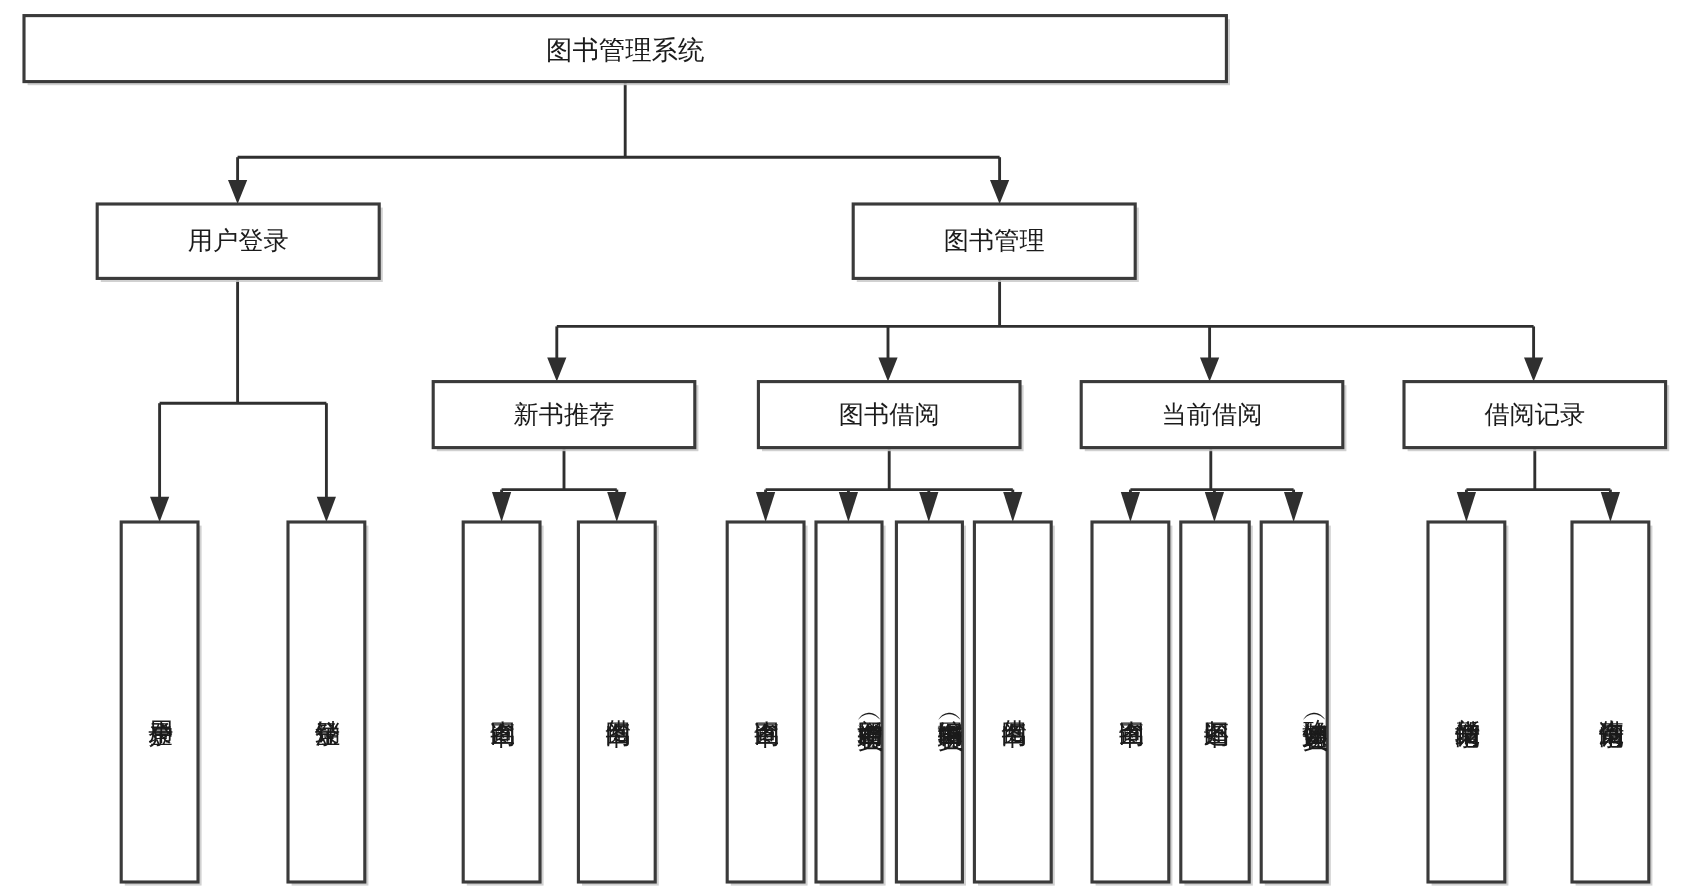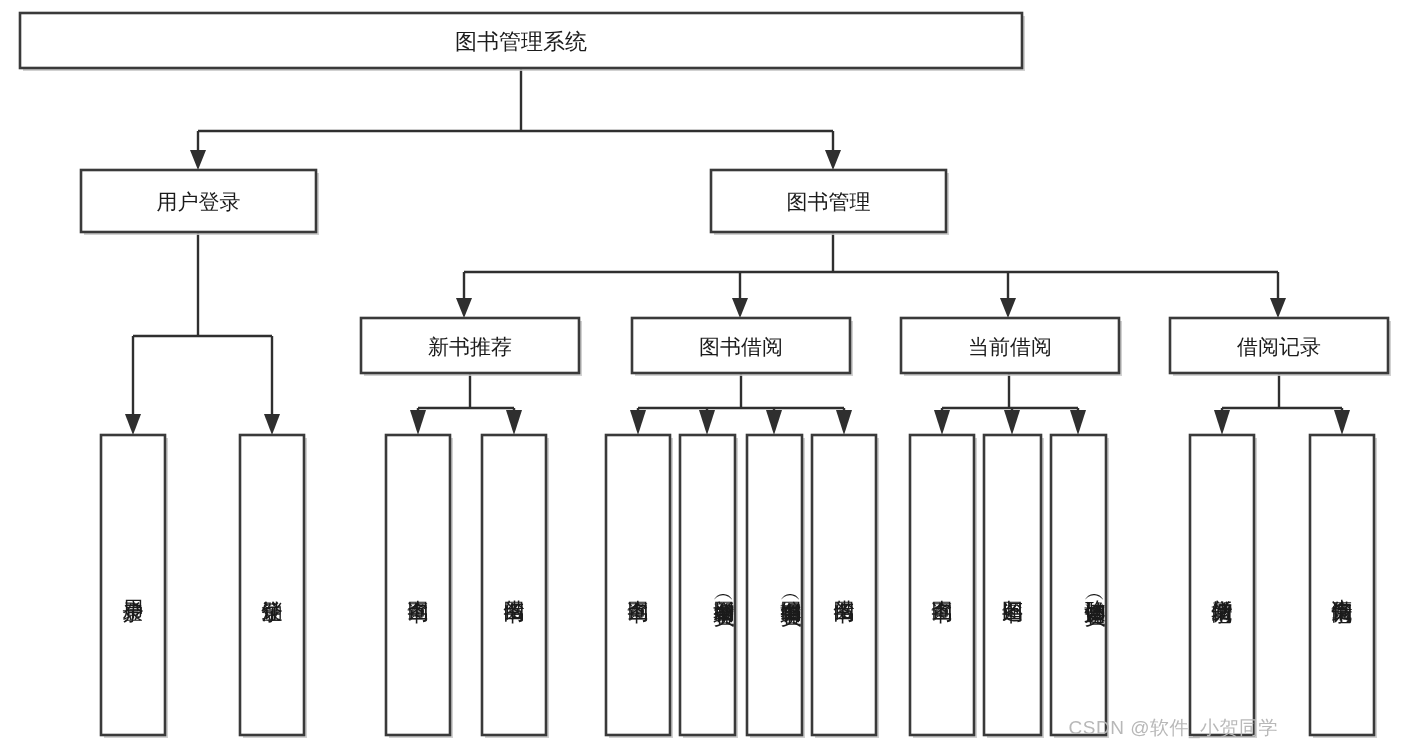--- a/index.html
+++ b/index.html
@@ -243,14 +243,13 @@
   <div class="leaf-label" style="left:606px; top:435px; width:64px; height:300px;">查询图书</div>
   <div class="leaf-label" style="left:680px; top:442px; width:55px; height:290px; align-items:flex-start;">新增图书（管理员）</div>
   <div class="leaf-label" style="left:747px; top:442px; width:55px; height:290px; align-items:flex-start;">编辑图书（管理员）</div>
   <div class="leaf-label" style="left:812px; top:435px; width:64px; height:300px;">借阅图书</div>
   <div class="leaf-label" style="left:910px; top:435px; width:64px; height:300px;">查询图书</div>
   <div class="leaf-label" style="left:984px; top:435px; width:57px; height:300px;">归还图书</div>
   <div class="leaf-label" style="left:1051px; top:442px; width:55px; height:290px; align-items:flex-start;">确认归还（管理员）</div>
   <div class="leaf-label" style="left:1190px; top:435px; width:64px; height:300px;">新增借阅记录</div>
   <div class="leaf-label" style="left:1310px; top:435px; width:64px; height:300px;">查询借阅记录</div>
 
-  <div class="watermark">CSDN @软件_小贺同学</div>
 </div>
 
 </body></html>

